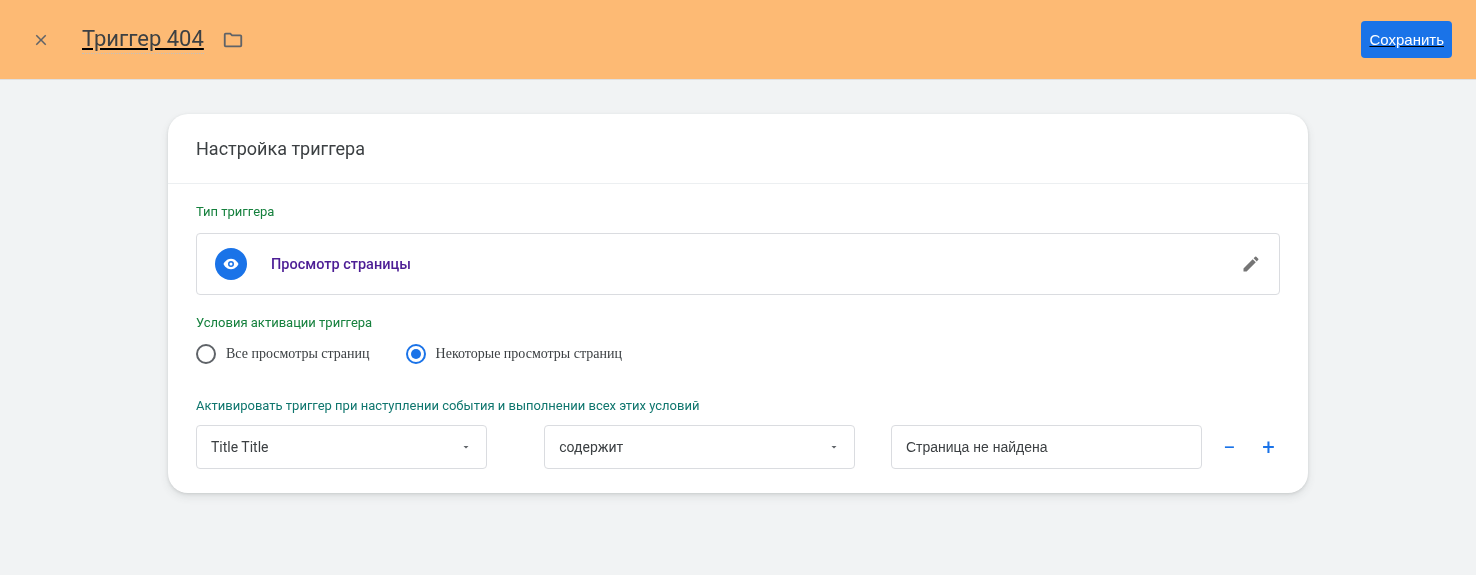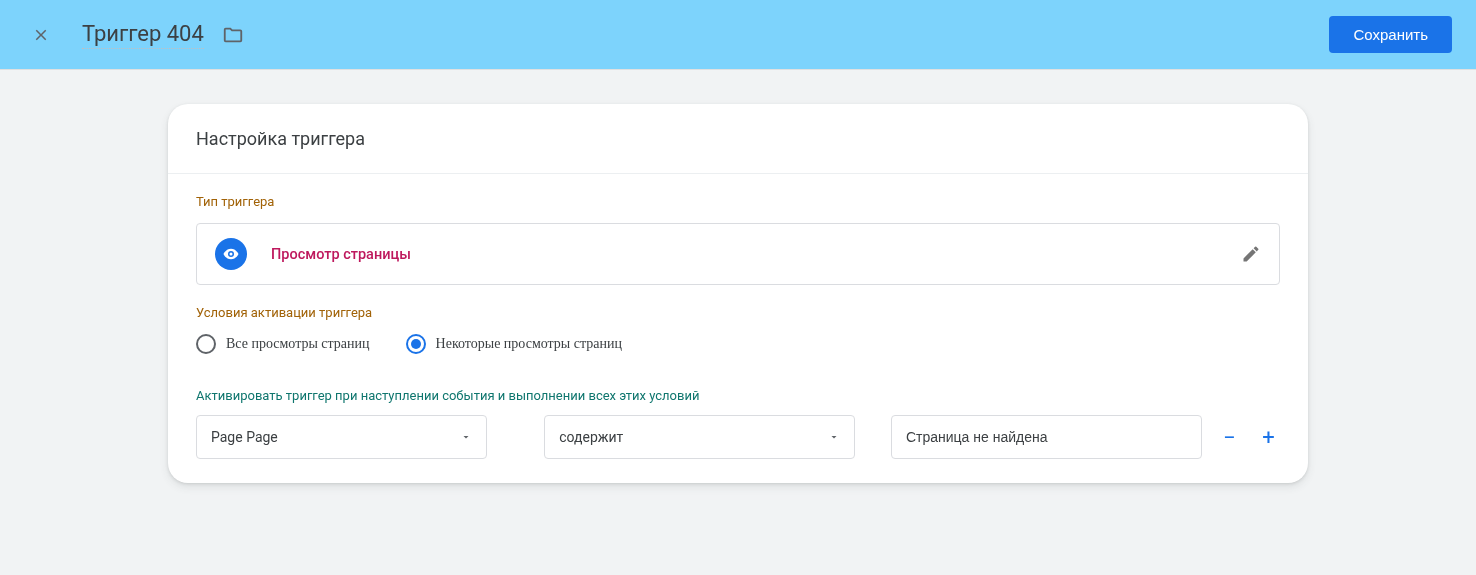--- a/index.html
+++ b/index.html
@@ -4,26 +4,27 @@
 <style>
   * { box-sizing: border-box; margin: 0; padding: 0; }
   body {
     font-family: Roboto, Arial, sans-serif;
     background: #f1f3f4;
     width: 1476px;
     height: 575px;
     overflow: hidden;
   }
   .header {
-    background: #7dd3fc;
-    height: 70px;
+    background: #fdba74;
+    height: 80px;
     display: flex;
     align-items: center;
     padding: 0 24px;
     border-bottom: 1px solid #e0e0e0;
+    text-decoration: underline;
   }
   .close-x {
     color: #5f6368;
     cursor: pointer;
     padding: 8px;
     margin-right: 24px;
     display:flex;
     align-items:center;
   }
   .title {
@@ -38,21 +39,21 @@
     cursor: pointer;
     display:flex;
     align-items:center;
   }
   .spacer { flex: 1; }
   .save-btn {
     background: #1a73e8;
     color: #fff;
     border: none;
     border-radius: 4px;
-    padding: 10px 24px;
+    padding: 10px 8px;
     font-size: 15px;
     font-weight: 500;
     cursor: pointer;
   }
   .panel {
     background: #fff;
     width: 1140px;
     margin: 34px auto 0 auto;
     border-radius: 20px;
     box-shadow: 0 1px 3px rgba(60,64,67,.15), 0 4px 8px rgba(60,64,67,.1);
@@ -62,42 +63,42 @@
     padding: 24px 28px;
     font-size: 18px;
     color: #3c4043;
     border-bottom: 1px solid #eceff1;
   }
   .section {
     padding: 20px 28px 0 28px;
   }
   .section-label {
     font-size: 13px;
-    color: #a16207;
+    color: #15803d;
     margin-bottom: 14px;
   }
   .type-row {
     border: 1px solid #dadce0;
     border-radius: 4px;
     display: flex;
     align-items: center;
     padding: 14px 18px;
     cursor: pointer;
   }
   .eye-circle {
     width: 32px; height: 32px;
     border-radius: 50%;
     background: #1a73e8;
     display:flex; align-items:center; justify-content:center;
     margin-right: 24px;
   }
   .type-label {
     font-size: 14.5px;
     font-weight: 500;
-    color: #be185d;
+    color: #4c1d95;
     flex: 1;
   }
   .pencil { color: #757575; display:flex; align-items:center; }
   .radio-row {
     display: flex;
     align-items: center;
     gap: 36px;
     margin-top: 4px;
   }
   .radio-item {
@@ -218,21 +219,21 @@
         <div class="radio-outline sel">
             <div class="radio-dot"></div>
           </div>
         <span>Некоторые просмотры страниц</span>
       </div>
     </div>
 
     <div class="condition-label">Активировать триггер при наступлении события и выполнении всех этих условий</div>
     <div class="cond-row">
       <div class="select-box sel1">
-        <span>Page Page</span>
+        <span>Title Title</span>
         <span class="caret">
             <svg width="12" height="12" viewBox="0 0 24 24">
               <path fill="currentColor" d="M7 10l5 5 5-5z"></path>
             </svg>
           </span>
       </div>
       <div class="select-box sel2">
         <span>содержит</span>
         <span class="caret">
             <svg width="12" height="12" viewBox="0 0 24 24">

